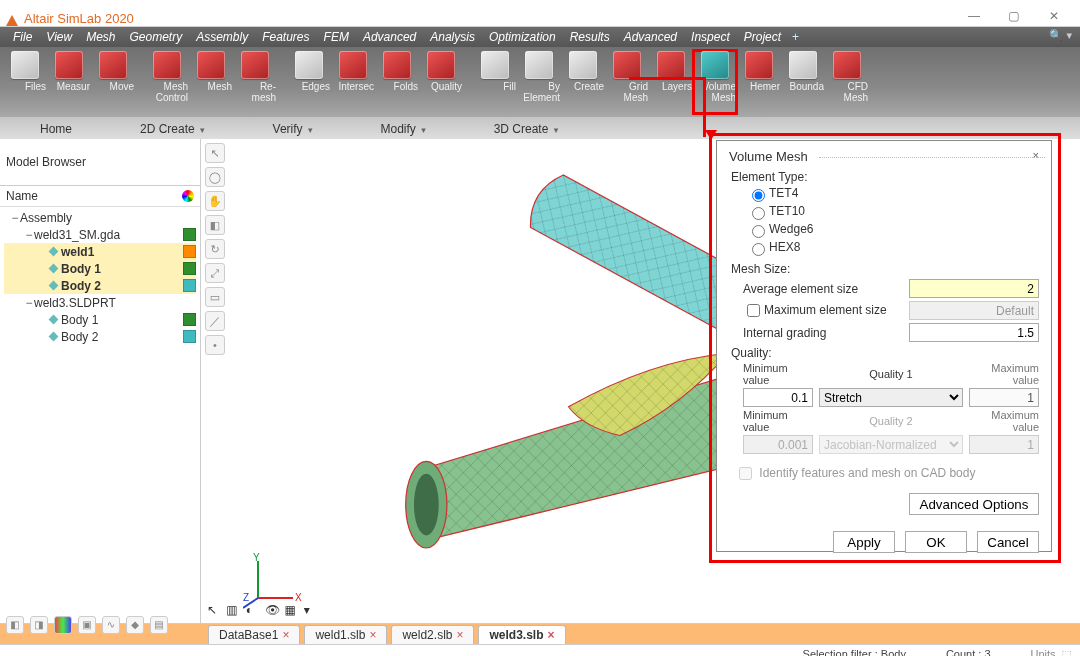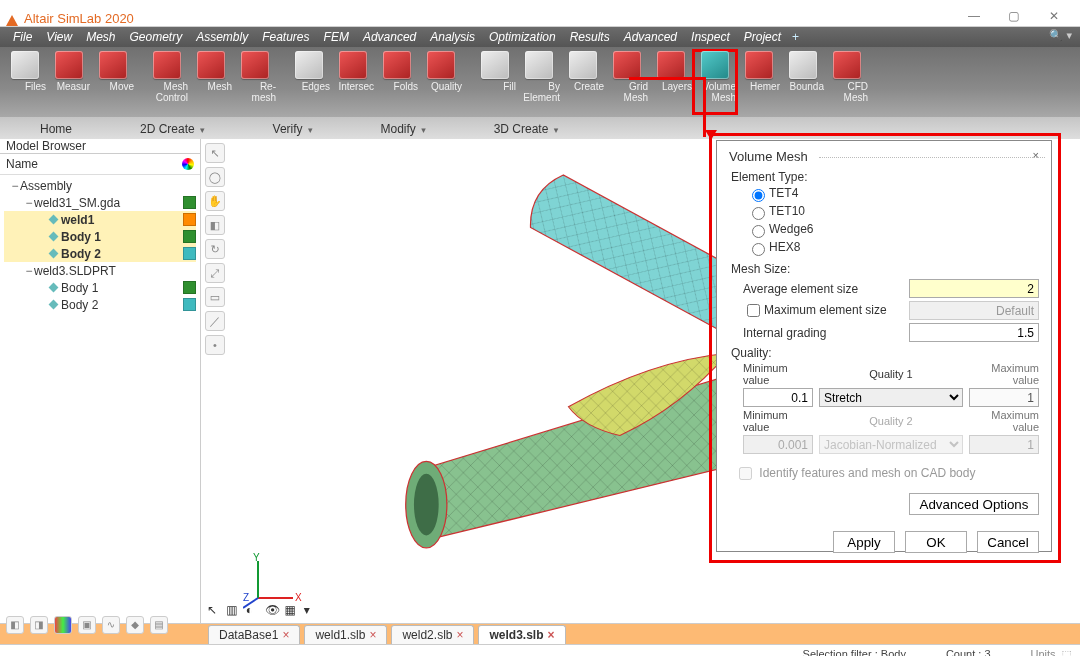--- a/index.html
+++ b/index.html
@@ -128,21 +128,21 @@
   }
 
   .left-col {
     width: 200px;
     border-right: 1px solid #ccc;
     display: flex;
     flex-direction: column;
   }
   .mb-head {
     font-size: 12px;
-    padding: 0 6px;
+    padding: 16px 6px;
     border-bottom: 1px solid #ccc;
     color:#333;
   }
   .namehead {
     display:flex;
     align-items:center;
     padding: 3px 6px;
     border-bottom: 1px solid #ddd;
   }
   .namehead .txt { flex:1; }

